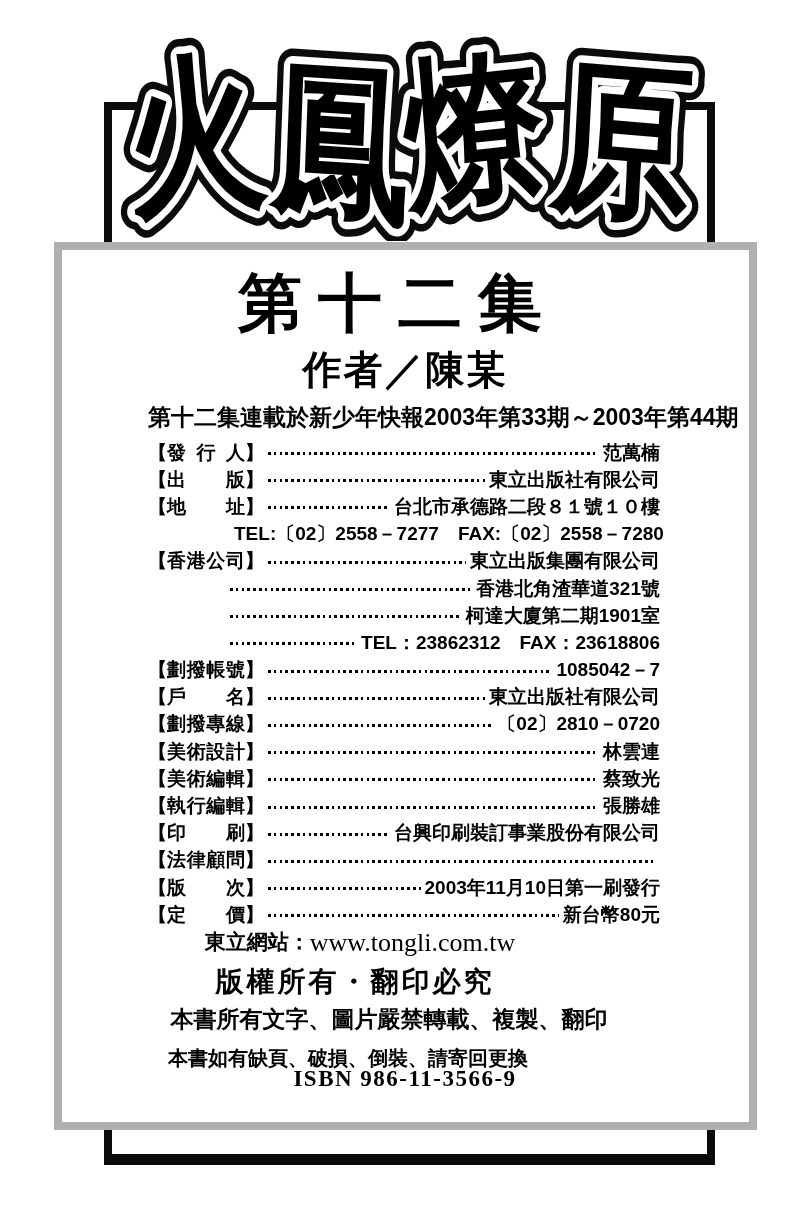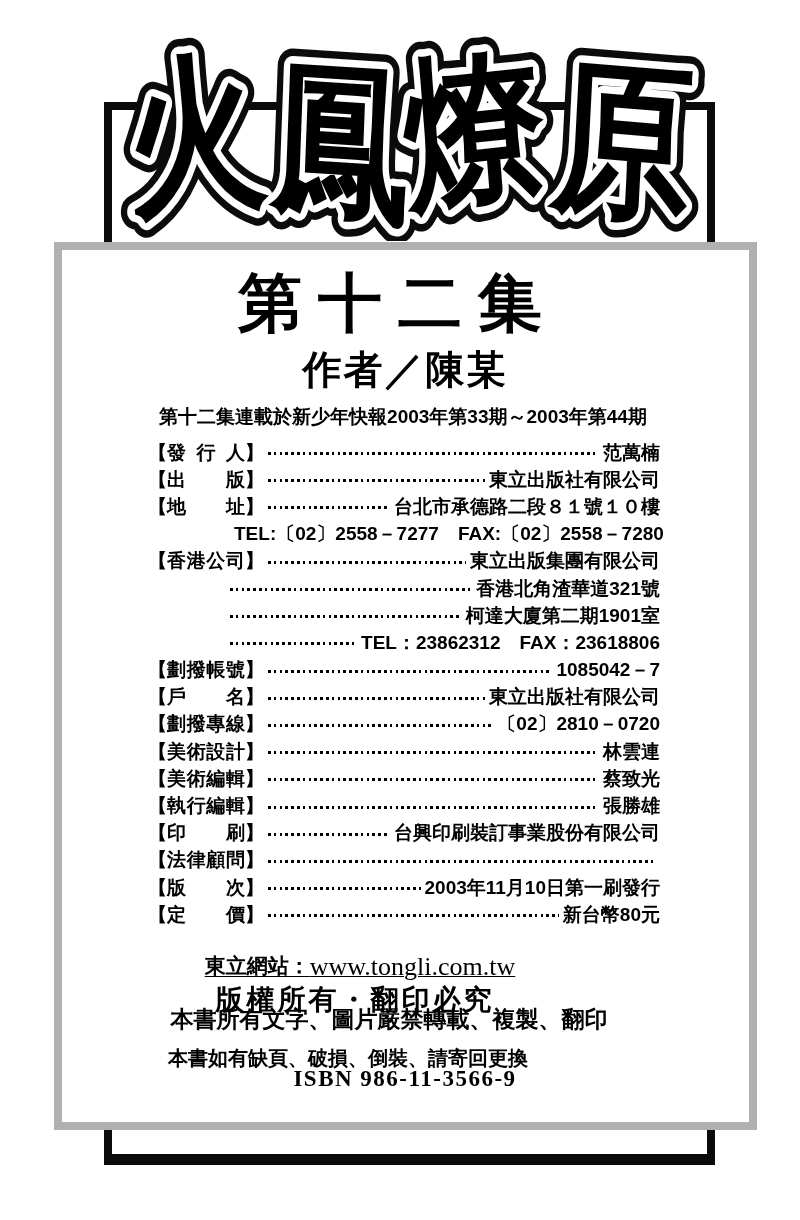--- a/index.html
+++ b/index.html
@@ -16,37 +16,37 @@
   .content{position:absolute;left:62px;top:242px;width:686px;z-index:4;text-align:center;}
 
   
   .volume-title{position:absolute;left:0;width:656px;top:28px;
     font-family:"Liberation Serif","DejaVu Serif",serif;font-weight:bold;
     font-size:64px;line-height:68px;letter-spacing:16px;text-indent:16px;white-space:nowrap;}
   .author-line{position:absolute;left:0;width:686px;top:106px;
     font-family:"Liberation Serif","DejaVu Serif",serif;font-weight:bold;
     font-size:39px;line-height:44px;letter-spacing:2px;white-space:nowrap;text-align:center;}
   .serial-note{position:absolute;left:86px;width:510px;top:163px;
-    font-weight:bold;font-size:19px;line-height:24px;white-space:nowrap;}
+    font-weight:bold;font-size:23px;line-height:24px;white-space:nowrap;}
 
   
   .rows{position:absolute;left:86px;top:197px;width:512px;}
   .row{display:flex;align-items:center;height:27.2px;font-weight:bold;font-size:19px;white-space:nowrap;}
   .label-wrap{display:flex;flex:none;align-items:center;}
   .label-text{display:inline-flex;justify-content:space-between;width:78px;}
   .dots{flex:1;height:3px;margin:2px 4px 0 4px;
     background-image:repeating-linear-gradient(to right,#000 0 2.6px,transparent 2.6px 5.8px);}
   .dots.no-dots{background:none;}
   .value{flex:none;}
 
   
-  .website{position:absolute;left:0;width:596px;top:710px;white-space:nowrap;text-decoration:underline;}
+  .website{position:absolute;left:0;width:596px;top:686px;white-space:nowrap;}
   .website .wlabel{font-weight:bold;font-size:21px;vertical-align:2px;}
   .website .wurl{font-family:"Liberation Serif","DejaVu Serif",serif;font-size:26px;}
-  .copy-main{position:absolute;left:0;width:586px;top:742px;
+  .copy-main{position:absolute;left:0;width:586px;top:724px;
     font-family:"Liberation Serif","DejaVu Serif",serif;font-weight:bold;
     font-size:28px;line-height:32px;letter-spacing:3px;white-space:nowrap;}
   .copy-sub{position:absolute;left:0;width:654px;top:764px;
     font-family:"Liberation Serif","DejaVu Serif",serif;font-weight:bold;
     font-size:23px;line-height:28px;white-space:nowrap;}
   .return-note{position:absolute;left:0;width:572px;top:797px;
     font-weight:bold;font-size:20px;line-height:22px;white-space:nowrap;margin-top:8px;}
   .isbn{position:absolute;left:0;width:686px;top:824px;
     font-family:"Liberation Serif","DejaVu Serif",serif;font-weight:bold;
     font-size:23px;letter-spacing:1.5px;white-space:nowrap;}

